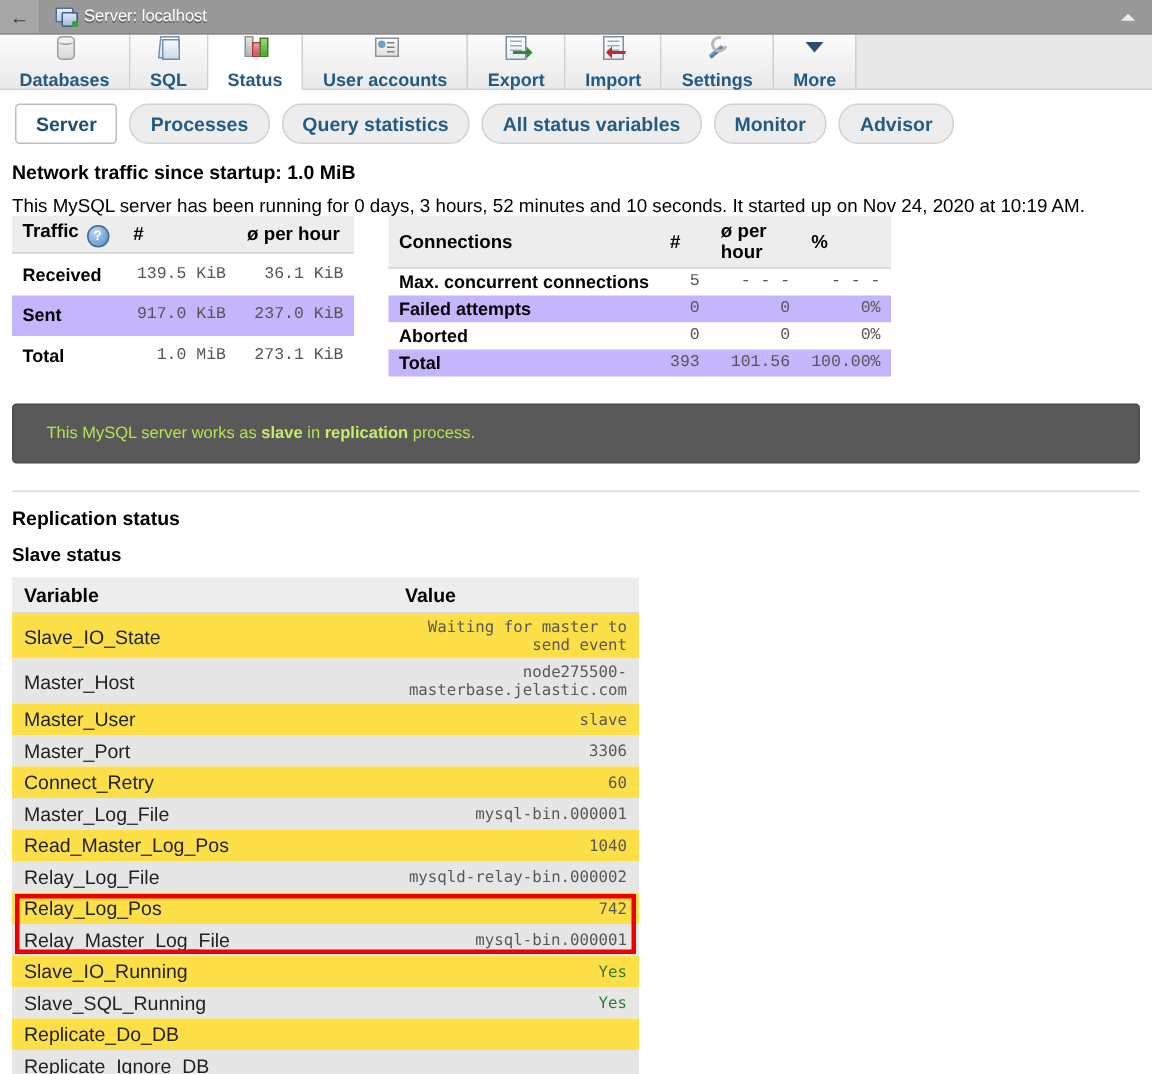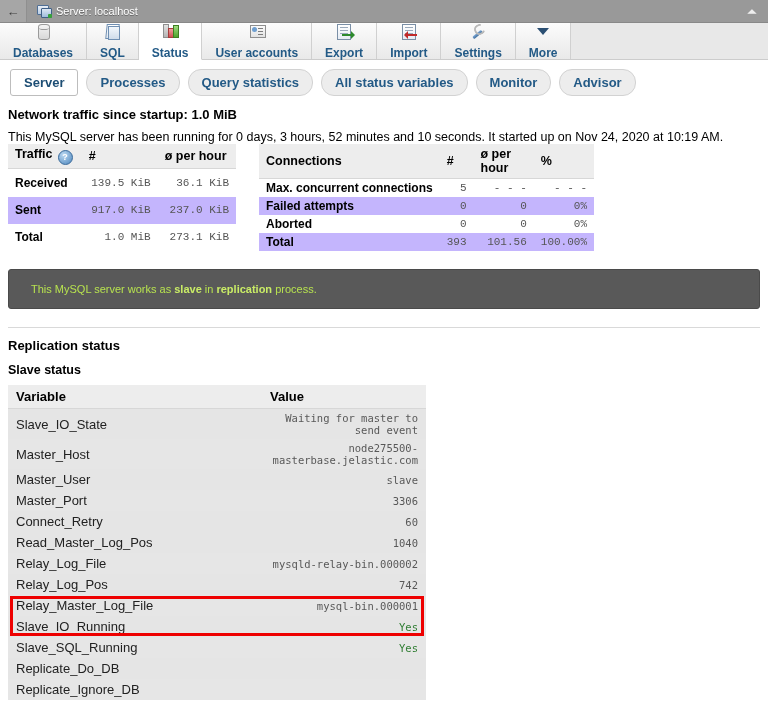--- a/index.html
+++ b/index.html
@@ -351,21 +351,21 @@
     font-size: 13px;
     color: #222;
   }
   table.repl td.val {
     text-align: right;
     font-family: "DejaVu Sans Mono", monospace;
     font-size: 10.5px;
     color: #585858;
   }
   table.repl td.val.yes { color: #2f7d32; }
-  table.repl tr.odd td { background: #e5e5e5; }
+  table.repl tr.odd td { background: #fde047; }
   table.repl tr.even td { background: #e6e6e6; }
 
   .redbox {
     position: absolute;
     left: 2px;
     top: 211px;
     width: 414px;
     height: 40px;
     border: 3px solid #ee0000;
     box-sizing: border-box;
@@ -562,20 +562,24 @@
             <td class="val">slave</td>
           </tr>
         <tr class="even">
             <td>Master_Port</td>
             <td class="val">3306</td>
           </tr>
         <tr class="odd">
             <td>Connect_Retry</td>
             <td class="val">60</td>
           </tr>
+        <tr class="even">
+            <td>Master_Log_File</td>
+            <td class="val">mysql-bin.000001</td>
+          </tr>
         <tr class="odd">
             <td>Read_Master_Log_Pos</td>
             <td class="val">1040</td>
           </tr>
         <tr class="even">
             <td>Relay_Log_File</td>
             <td class="val">mysqld-relay-bin.000002</td>
           </tr>
         <tr class="odd">
             <td>Relay_Log_Pos</td>

